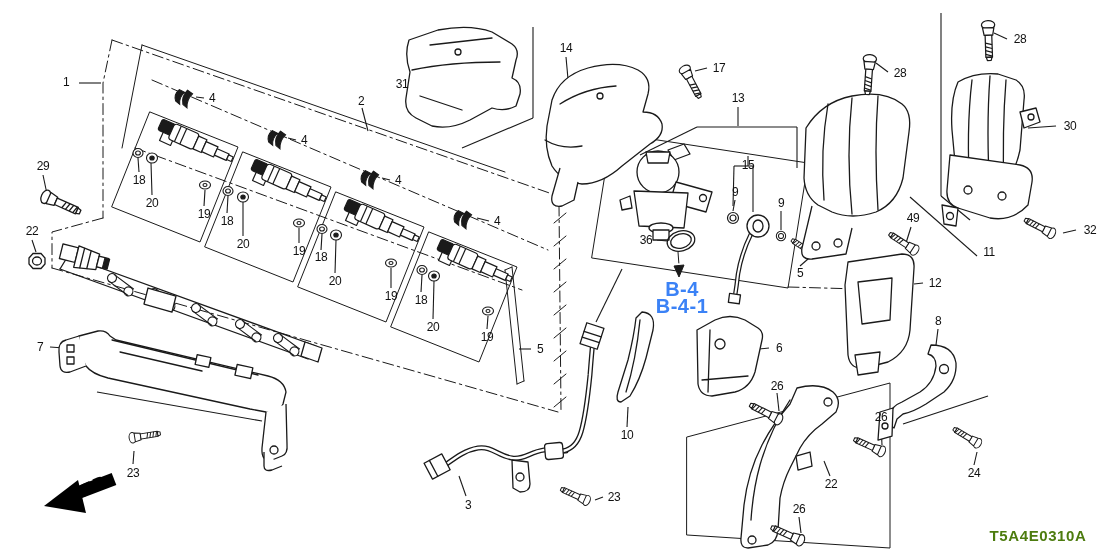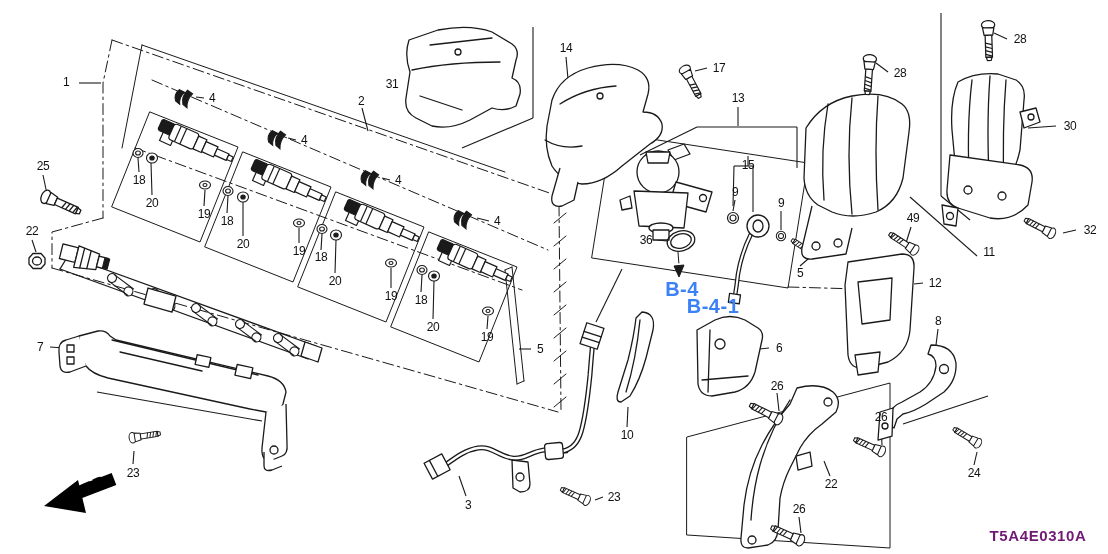--- a/index.html
+++ b/index.html
@@ -10,21 +10,21 @@
   .w{fill:#ffffff;stroke:#1a1a1a;stroke-width:1.3;stroke-linejoin:round;}
   .dark{fill:#1a1a1a;stroke:#1a1a1a;stroke-width:1;}
   .thin{stroke-width:1;}
   .ldr{stroke:#1a1a1a;stroke-width:1.1;fill:none;}
   .dd{stroke-dasharray:11 4 2.5 4;}
   .callout{position:absolute;transform:translate(-50%,-50%);font-size:12px;font-weight:400;
            color:#111;line-height:1;letter-spacing:-0.5px;white-space:nowrap;cursor:pointer;text-align:right;}
   .ref{position:absolute;transform:translate(-50%,-50%);font-size:20px;font-weight:800;
        color:#3b82f6;letter-spacing:.5px;white-space:nowrap;cursor:pointer;}
   .code{position:absolute;transform:translate(-50%,-50%);font-size:15px;font-weight:700;
-        color:#701a75;letter-spacing:.6px;white-space:nowrap;text-align:center;}
+        color:#4d7c0f;letter-spacing:.6px;white-space:nowrap;text-align:center;}
   .frtext{font-size:18px;font-weight:800;font-style:italic;fill:#000;letter-spacing:1px;}
 </style>
 </head>
 <body>
 
 <div class="stage">
 <svg width="1108" height="554" viewBox="0 0 1108 554">
   <defs>
     <g id="bolt-proto" fill="#ffffff" stroke="#1a1a1a" stroke-width="1.3" stroke-linejoin="round">
       <ellipse cx="2" cy="0" rx="4.5" ry="7"></ellipse>
@@ -358,29 +358,29 @@
   <g>
     <line x1="114" y1="479" x2="72" y2="495" stroke="#000" stroke-width="13"></line>
     <polygon points="78,480 86,513 44,506" fill="#000"></polygon>
     <text class="frtext" transform="translate(84,497) rotate(-24)">FR.</text>
   </g>
 </svg>
 
 <div id="callouts">
       <div class="callout" style="left: 66px; top: 82px;">1</div>
       <div class="callout" style="left: 361px; top: 101px;">2</div>
-      <div class="callout" style="left: 392px; top: 84px;">31</div>
+      <div class="callout" style="left: 402px; top: 84px;">31</div>
       <div class="callout" style="left: 566px; top: 48px;">14</div>
       <div class="callout" style="left: 719px; top: 68px;">17</div>
       <div class="callout" style="left: 738px; top: 98px;">13</div>
       <div class="callout" style="left: 900px; top: 73px;">28</div>
       <div class="callout" style="left: 1020px; top: 39px;">28</div>
       <div class="callout" style="left: 1070px; top: 126px;">30</div>
       <div class="callout" style="left: 1090px; top: 230px;">32</div>
-      <div class="callout" style="left: 43px; top: 166px;">25</div>
+      <div class="callout" style="left: 43px; top: 166px;">29</div>
       <div class="callout" style="left: 32px; top: 231px;">22</div>
       <div class="callout" style="left: 40px; top: 347px;">7</div>
       <div class="callout" style="left: 133px; top: 473px;">23</div>
       <div class="callout" style="left: 212px; top: 98px;">4</div>
       <div class="callout" style="left: 304px; top: 140px;">4</div>
       <div class="callout" style="left: 398px; top: 180px;">4</div>
       <div class="callout" style="left: 497px; top: 221px;">4</div>
       <div class="callout" style="left: 139px; top: 180px;">18</div>
       <div class="callout" style="left: 152px; top: 203px;">20</div>
       <div class="callout" style="left: 204px; top: 214px;">19</div>
@@ -408,15 +408,15 @@
       <div class="callout" style="left: 799px; top: 509px;">26</div>
       <div class="callout" style="left: 831px; top: 484px;">22</div>
       <div class="callout" style="left: 974px; top: 473px;">24</div>
       <div class="callout" style="left: 938px; top: 321px;">8</div>
       <div class="callout" style="left: 913px; top: 218px;">49</div>
       <div class="callout" style="left: 935px; top: 283px;">12</div>
       <div class="callout" style="left: 989px; top: 252px;">11</div>
     </div>
 
 <div class="ref" id="ref0" style="left: 682px; top: 289px;">B-4</div>
-<div class="ref" id="ref1" style="left: 682px; top: 306px; margin-left: 31px;">B-4-1</div>
+<div class="ref" id="ref1" style="left: 682px; top: 306px;">B-4-1</div>
 <div class="code" style="left:1038px;top:535px">T5A4E0310A</div>
 </div>
 
 </body></html>

